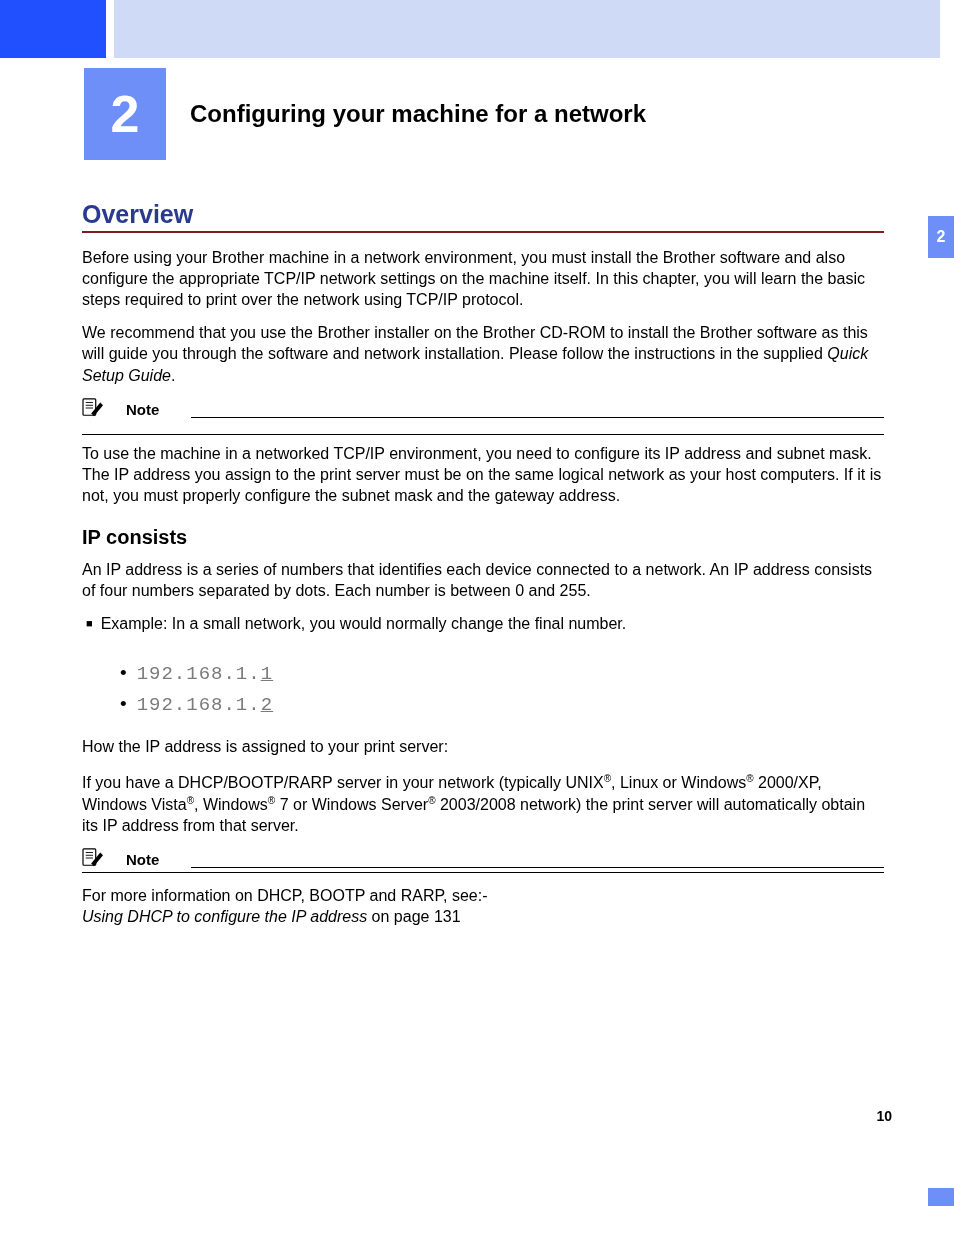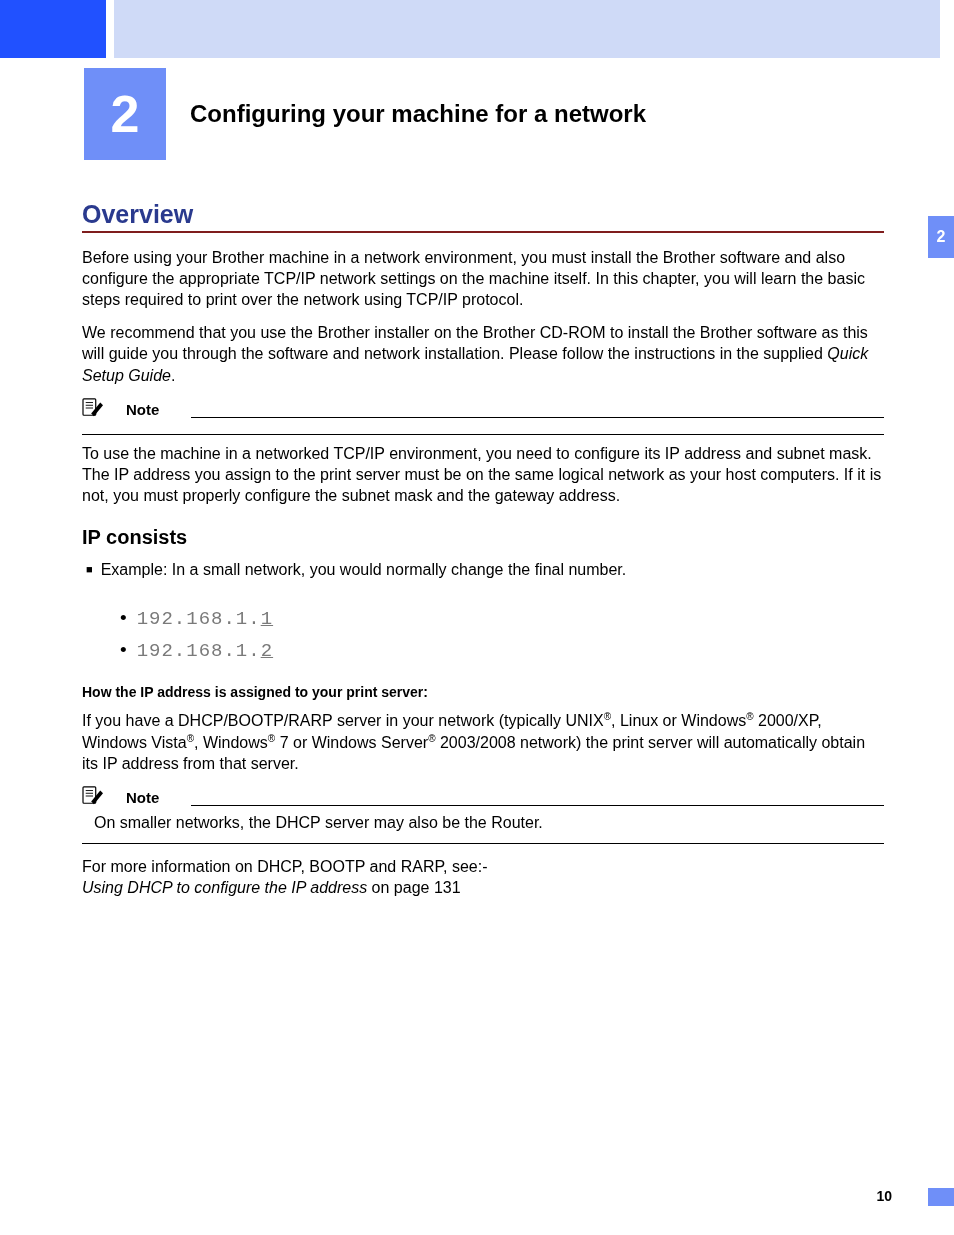--- a/index.html
+++ b/index.html
@@ -18,30 +18,30 @@
   .italic { font-style: italic; }
   .note-block { margin-top: 10px; margin-bottom: 8px; }
   .note-head { display: flex; align-items: flex-end; gap: 22px; }
   .note-icon { width: 22px; height: 20px; display: inline-flex; align-items: center; justify-content: center; }
   .note-icon svg { width: 22px; height: 20px; }
   .note-label { font-weight: bold; font-size: 15px; margin-right: 10px; }
   .note-rule { flex: 1; height: 0; border-top: 1px solid #000; }
   .note-body { font-size: 16px; line-height: 1.32; padding: 6px 0 6px 12px; }
   .note-close { height: 0; border-top: 1px solid #000; margin-top: 4px; }
   h3.subhead { font-size: 20px; font-weight: bold; margin-top: 20px; margin-bottom: 10px; }
-  h4.subsub { font-size: 14px; font-weight: bold; margin-top: 18px; margin-bottom: 10px; }
+  h4.subsub { font-size: 16px; font-weight: normal; margin-top: 18px; margin-bottom: 16px; }
   .bullet1 { font-size: 16px; line-height: 1.4; margin-left: 4px; margin-bottom: 22px; }
   .bullet1::before { content: "\25A0"; font-size: 11px; margin-right: 8px; position: relative; top: -2px; }
   .bullet2 { font-size: 19px; line-height: 1.6; margin-left: 38px; }
   .bullet2::before { content: "\2022"; margin-right: 10px; }
   .mono { font-family: "Courier New", monospace; color: #7a7a7a; letter-spacing: 1px; }
   .mono .ul { text-decoration: underline; }
   sup { font-size: 10px; vertical-align: super; }
   .side-tab { position: absolute; right: 0; top: 216px; width: 26px; height: 42px; background: #6f8ff8; color: #fff; display: flex; align-items: center; justify-content: center; font-weight: bold; font-size: 16px; }
-  .page-num { position: absolute; right: 62px; top: 1188px; font-size: 14px; font-weight: bold; }
+  .page-num { position: absolute; right: 62px; top: 1108px; font-size: 14px; font-weight: bold; }
   .page-tick { position: absolute; right: 0; top: 1188px; width: 26px; height: 18px; background: #6f8ff8; }
   .page-wrap { position: relative; width: 954px; height: 1235px; }
 </style>
 </head>
 <body>
 <div class="page-wrap">
 
 <div class="topbar">
   <div class="solid"></div>
   <div style="width:8px;background:#fff"></div>
@@ -83,20 +83,21 @@
     <div class="note-body">
     </div>
     <div class="note-close"></div>
   </div>
 
 
   <p class="body">To use the machine in a networked TCP/IP environment, you need to configure its IP address and subnet mask. The IP address you assign to the print server must be on the same logical network as your host computers. If it is not, you must properly configure the subnet mask and the gateway address.</p>
 
   <h3 class="subhead">IP consists</h3>
 
+  <p class="body">An IP address is a series of numbers that identifies each device connected to a network. An IP address consists of four numbers separated by dots. Each number is between 0 and 255.</p>
 
   <div class="bullet1">Example: In a small network, you would normally change the final number.</div>
 
   <div class="bullet2"><span class="mono"><span>192.168.1.</span><span class="ul">1</span></span></div>
   <div class="bullet2"><span class="mono"><span>192.168.1.</span><span class="ul">2</span></span></div>
 
   <h4 class="subsub">How the IP address is assigned to your print server:</h4>
 
   <p class="body">
     <span>If you have a DHCP/BOOTP/RARP server in your network (typically UNIX</span><sup>®</sup><span>, Linux or Windows</span><sup>®</sup><span> 2000/XP, Windows Vista</span><sup>®</sup><span>, Windows</span><sup>®</sup><span> 7 or Windows Server</span><sup>®</sup><span> 2003/2008 network) the print server will automatically obtain its IP address from that server.</span>
@@ -109,21 +110,20 @@
               <rect x="1" y="1" width="14" height="18" rx="1" fill="none" stroke="#000" stroke-width="1.3"></rect>
               <line x1="4" y1="5" x2="12" y2="5" stroke="#000" stroke-width="1"></line>
               <line x1="4" y1="8" x2="12" y2="8" stroke="#000" stroke-width="1"></line>
               <line x1="4" y1="11" x2="12" y2="11" stroke="#000" stroke-width="1"></line>
               <path d="M10 17 L20 5 L23 8 L13 20 Z" fill="#000"></path>
             </svg>
       </span>
       <span class="note-label">Note</span>
       <span class="note-rule"></span>
     </div>
-    <div class="note-body">On smaller networks, the DHCP server may also be the Router.</div>
     <div class="note-close"></div>
   </div>
 
   <p class="body" style="margin-top:12px">
     <span>For more information on DHCP, BOOTP and RARP, see:-</span><br>
     <span class="italic">Using DHCP to configure the IP address</span><span> on page 131</span>
   </p>
 
 </div>
 

